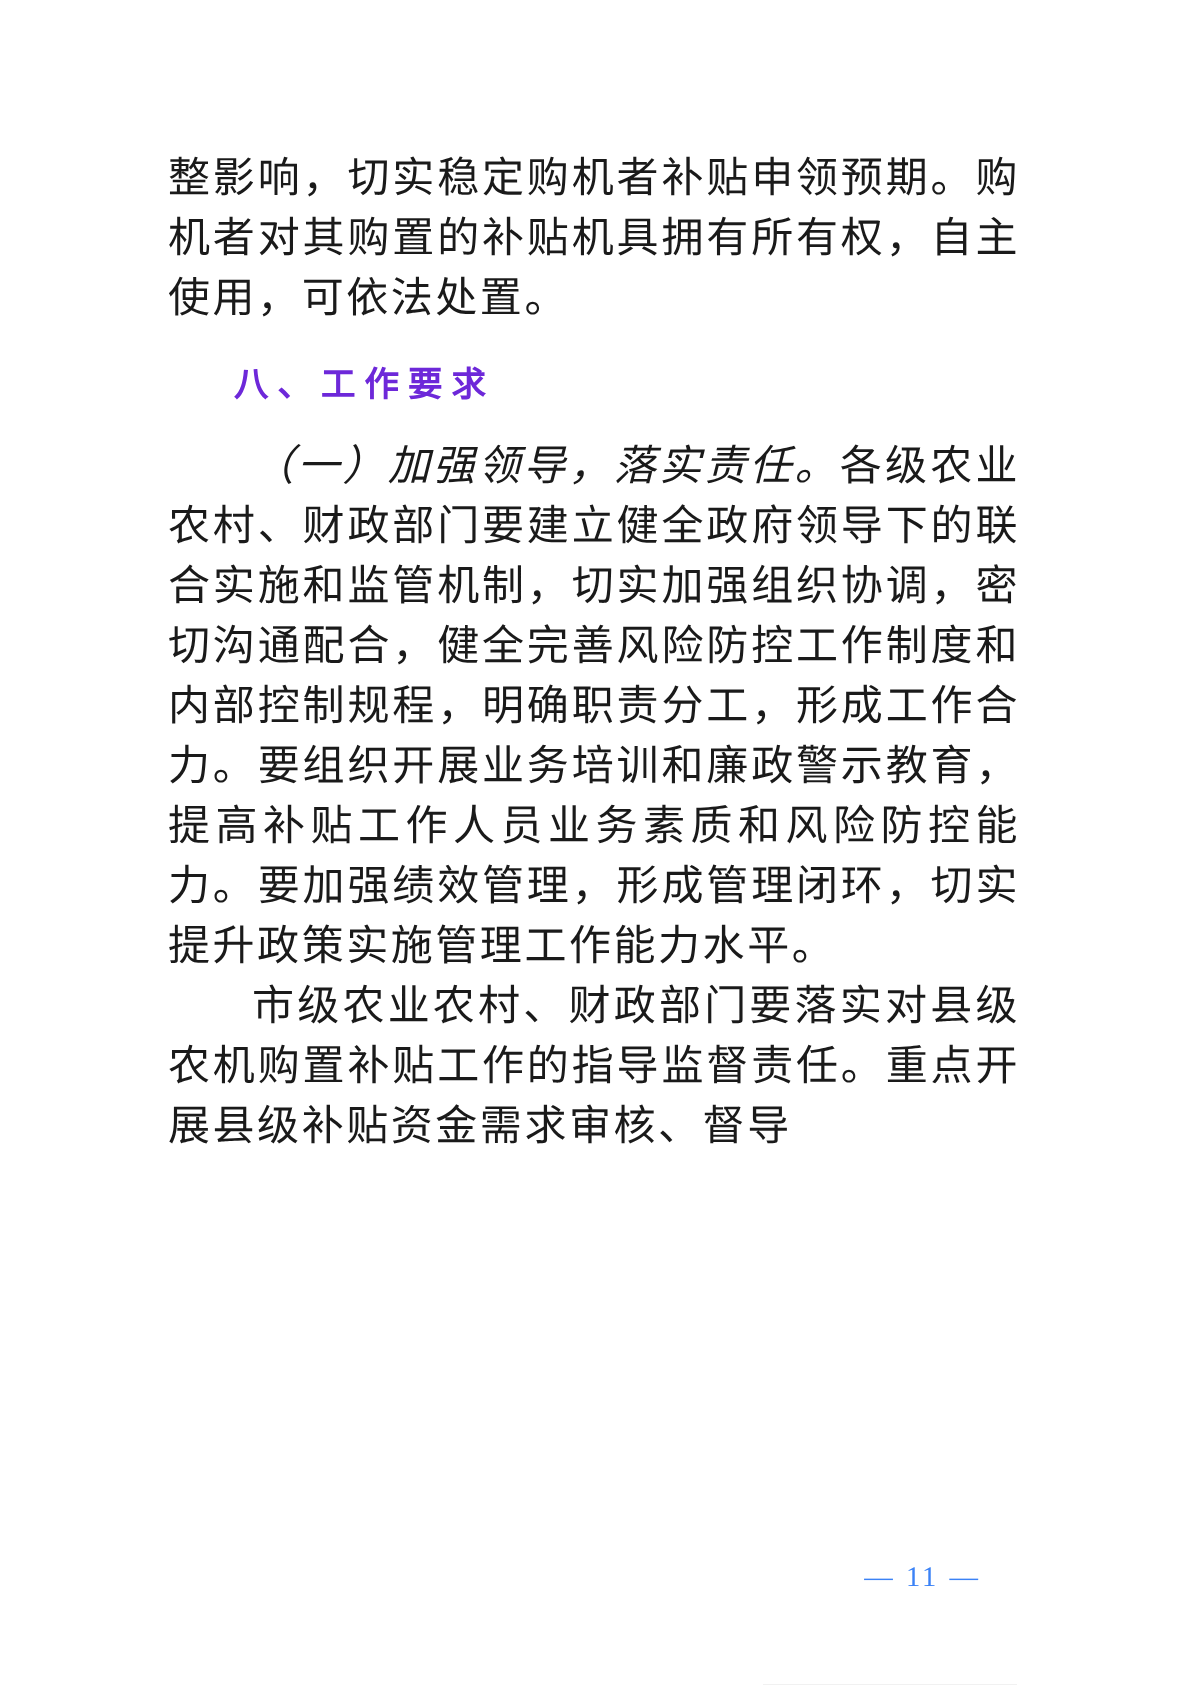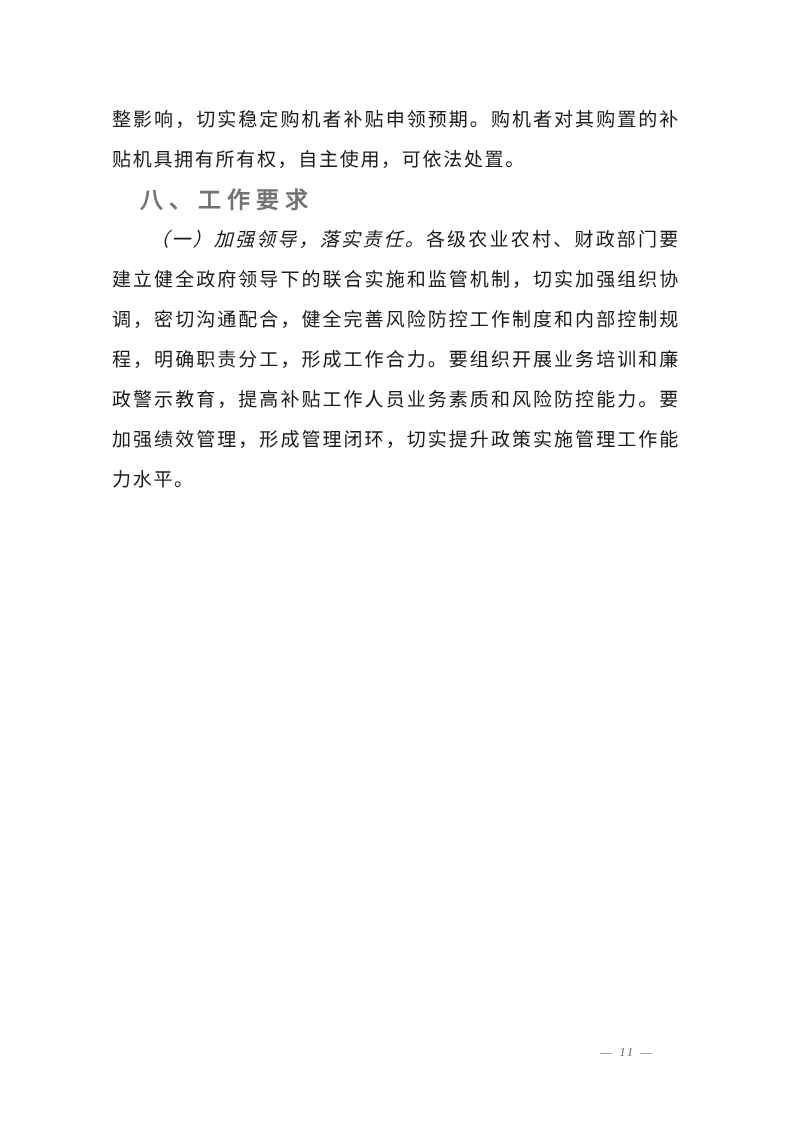--- a/index.html
+++ b/index.html
@@ -18,67 +18,67 @@
     overflow: hidden;
   }
   .content {
     position: absolute;
     left: 112px;
     top: 100px;
     width: 568px;
   }
   p.body {
     margin: 0;
-    font-size: 19px;
+    font-size: 28px;
     line-height: 40px;
     letter-spacing: 1.7px;
     text-align: justify;
     text-justify: inter-character;
   }
   p.indent {
     text-indent: 2em;
   }
   h2.heading {
-    margin: 0;
+    margin: 16px;
     font-family: "Liberation Sans", "DejaVu Sans", sans-serif;
     font-weight: bold;
     font-size: 23px;
     line-height: 40px;
     letter-spacing: 6px;
     text-indent: 28px;
-    color: #737373;
+    color: #6d28d9;
   }
   .lead {
     font-style: italic;
   }
   .footer {
     position: absolute;
     top: 1040px;
     right: 140px;
-    font-size: 13px;
+    font-size: 19px;
     line-height: 24px;
     letter-spacing: 2px;
-    color: #737373;
+    color: #3b82f6;
     white-space: nowrap;
-    font-style: italic;
   }
 </style>
 </head>
 <body>
 
 <div class="page">
   <main class="content">
 
     <p class="body">整影响，切实稳定购机者补贴申领预期。购机者对其购置的补贴机具拥有所有权，自主使用，可依法处置。</p>
 
     <h2 class="heading">八、工作要求</h2>
 
     <p class="body indent"><span class="lead">（一）加强领导，落实责任。</span><span>各级农业农村、财政部门要建立健全政府领导下的联合实施和监管机制，切实加强组织协调，密切沟通配合，健全完善风险防控工作制度和内部控制规程，明确职责分工，形成工作合力。要组织开展业务培训和廉政警示教育，提高补贴工作人员业务素质和风险防控能力。要加强绩效管理，形成管理闭环，切实提升政策实施管理工作能力水平。</span></p>
 
 
 
+    <p class="body indent">市级农业农村、财政部门要落实对县级农机购置补贴工作的指导监督责任。重点开展县级补贴资金需求审核、督导</p>
 
   </main>
 
   <div class="footer">
     <span>— 11 —</span>
   </div>
 </div>
 
 </body></html>

